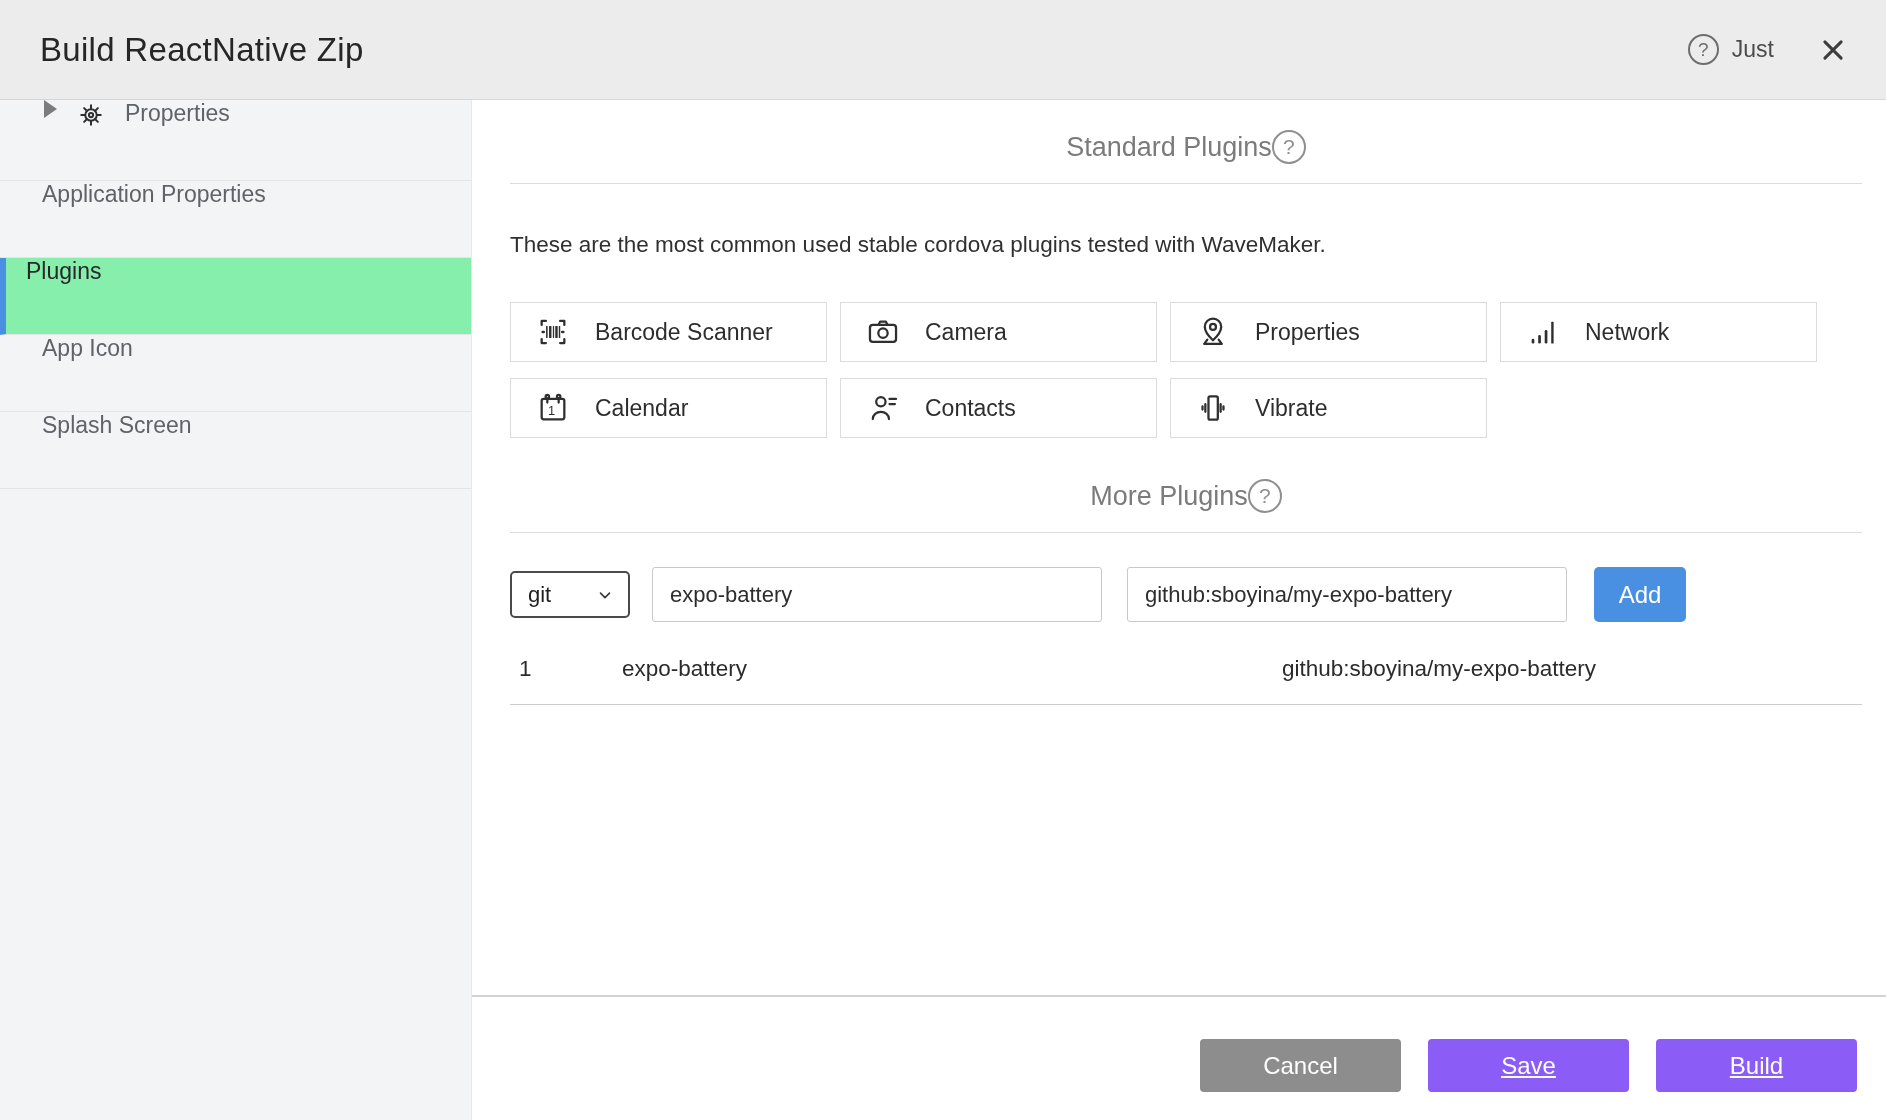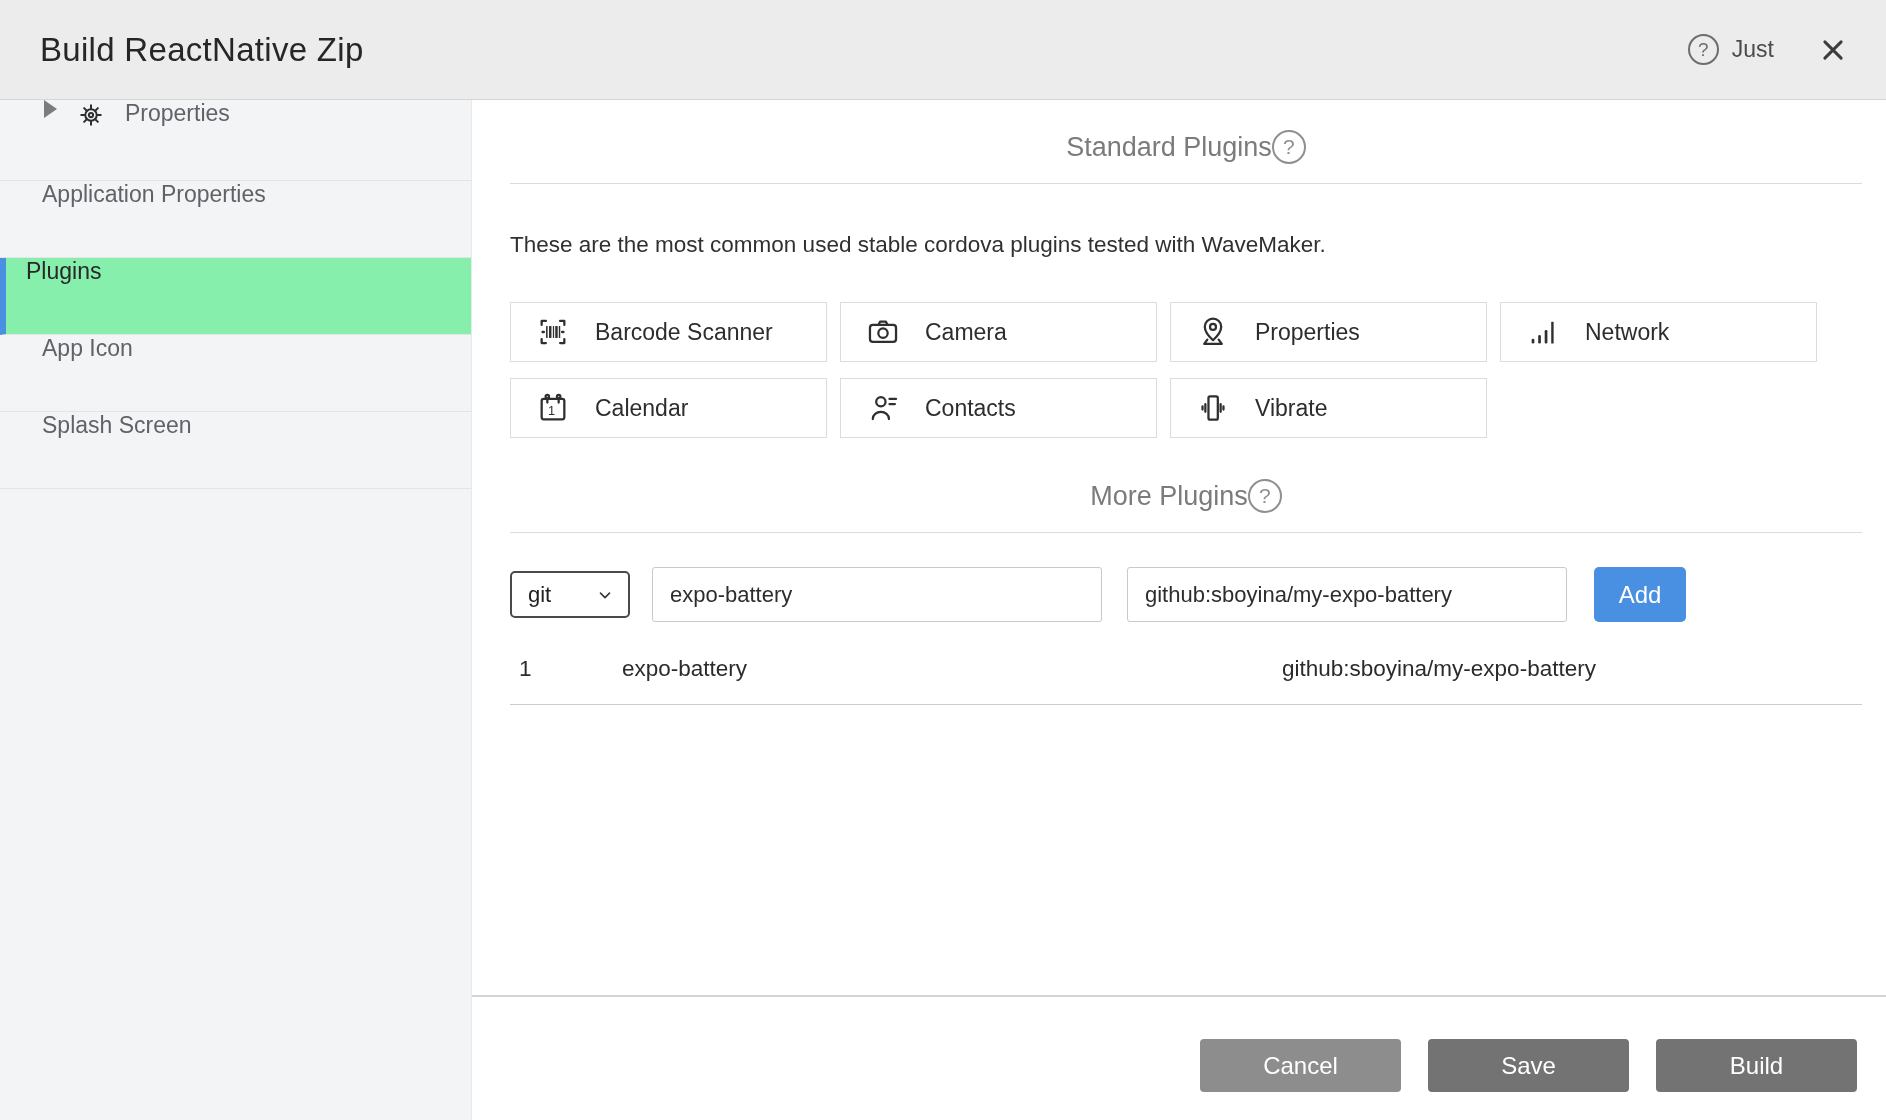--- a/index.html
+++ b/index.html
@@ -75,21 +75,21 @@
   .cell-index { width:112px; padding-left:9px; }
   .cell-name { width:660px; }
   .cell-version { flex:1; }
 
   
   .footer { margin-top:auto; border-top:2px solid #d2d3d5; padding:42px 29px 0 0;
             display:flex; justify-content:flex-end; gap:27px; height:125px; flex:0 0 auto; }
   .btn { height:53px; width:201px; border:none; border-radius:4px; color:#fff; font-size:24px;
          cursor:pointer; font-family:"Liberation Sans", sans-serif; }
   .btn-cancel { background:#8d8d8d; }
-  .btn-blue { background:#737373; }
+  .btn-blue { background:#8b5cf6;text-decoration:underline; }
 
   svg.ico { stroke:#2f2f2f; fill:none; stroke-width:1.6; stroke-linecap:round; stroke-linejoin:round; }
 </style>
 </head>
 <body>
 
 <div class="app">
 
   <div class="header">
     <div class="header-title">Build ReactNative Zip</div>

